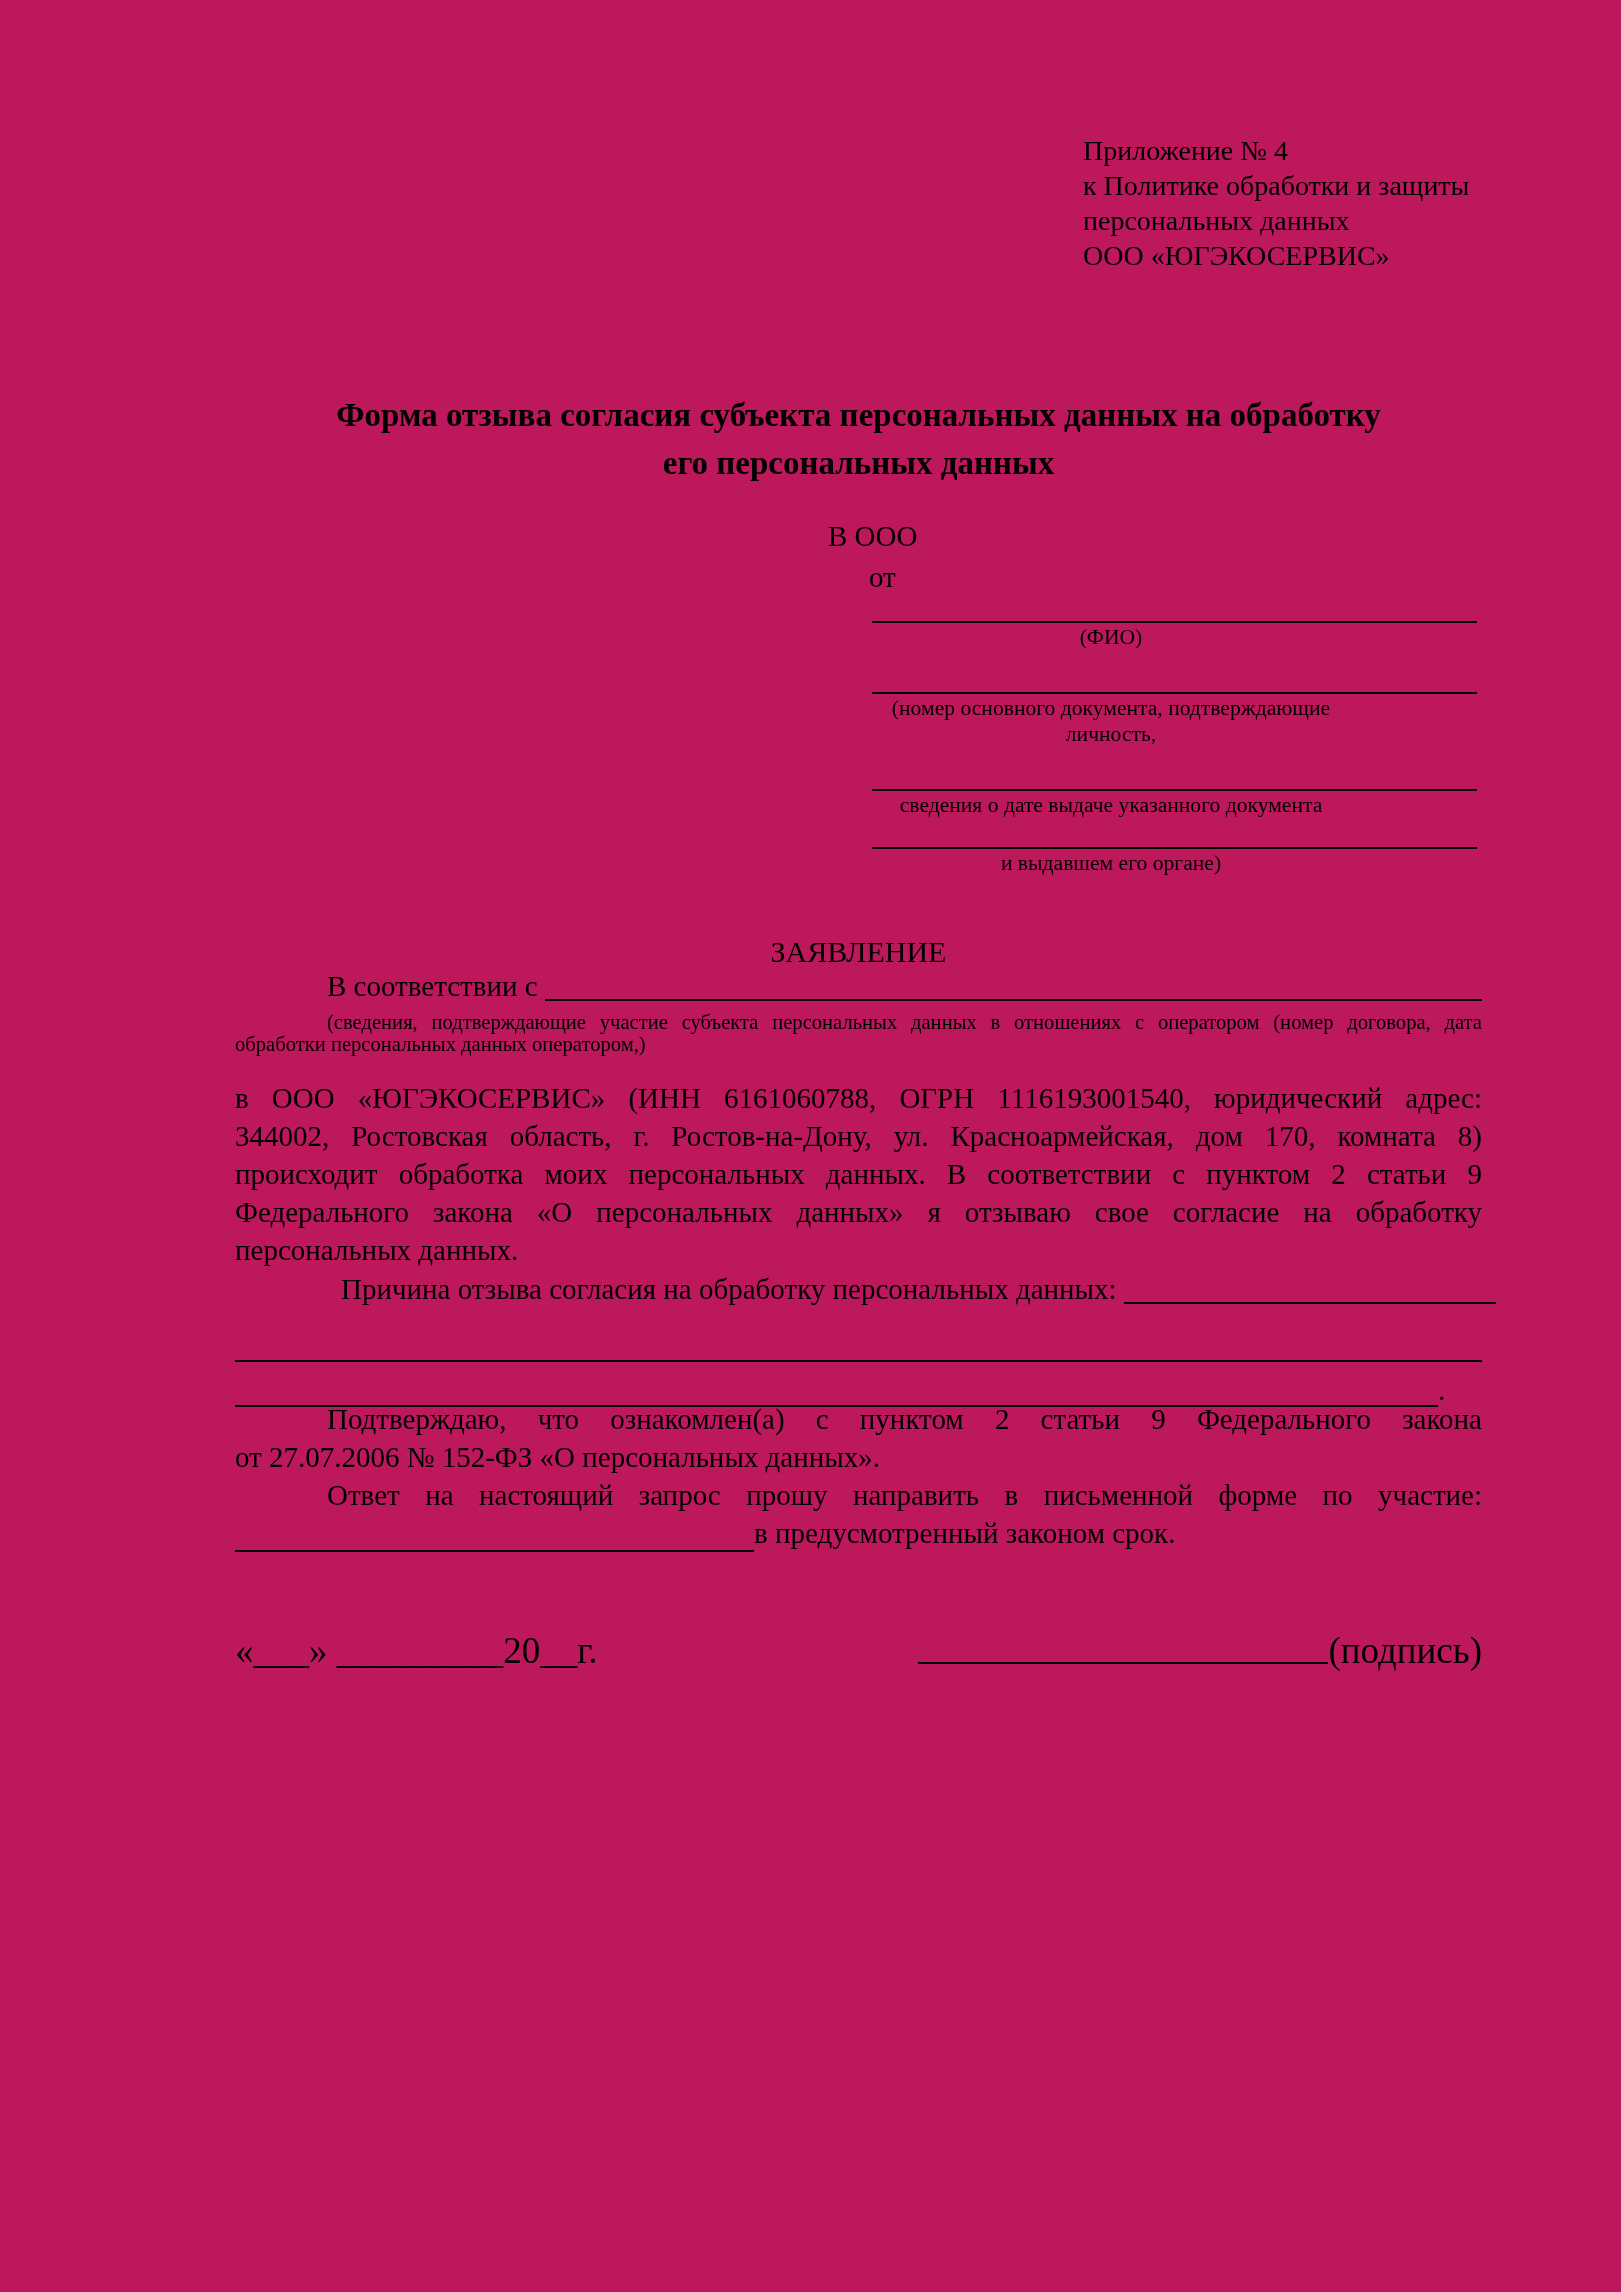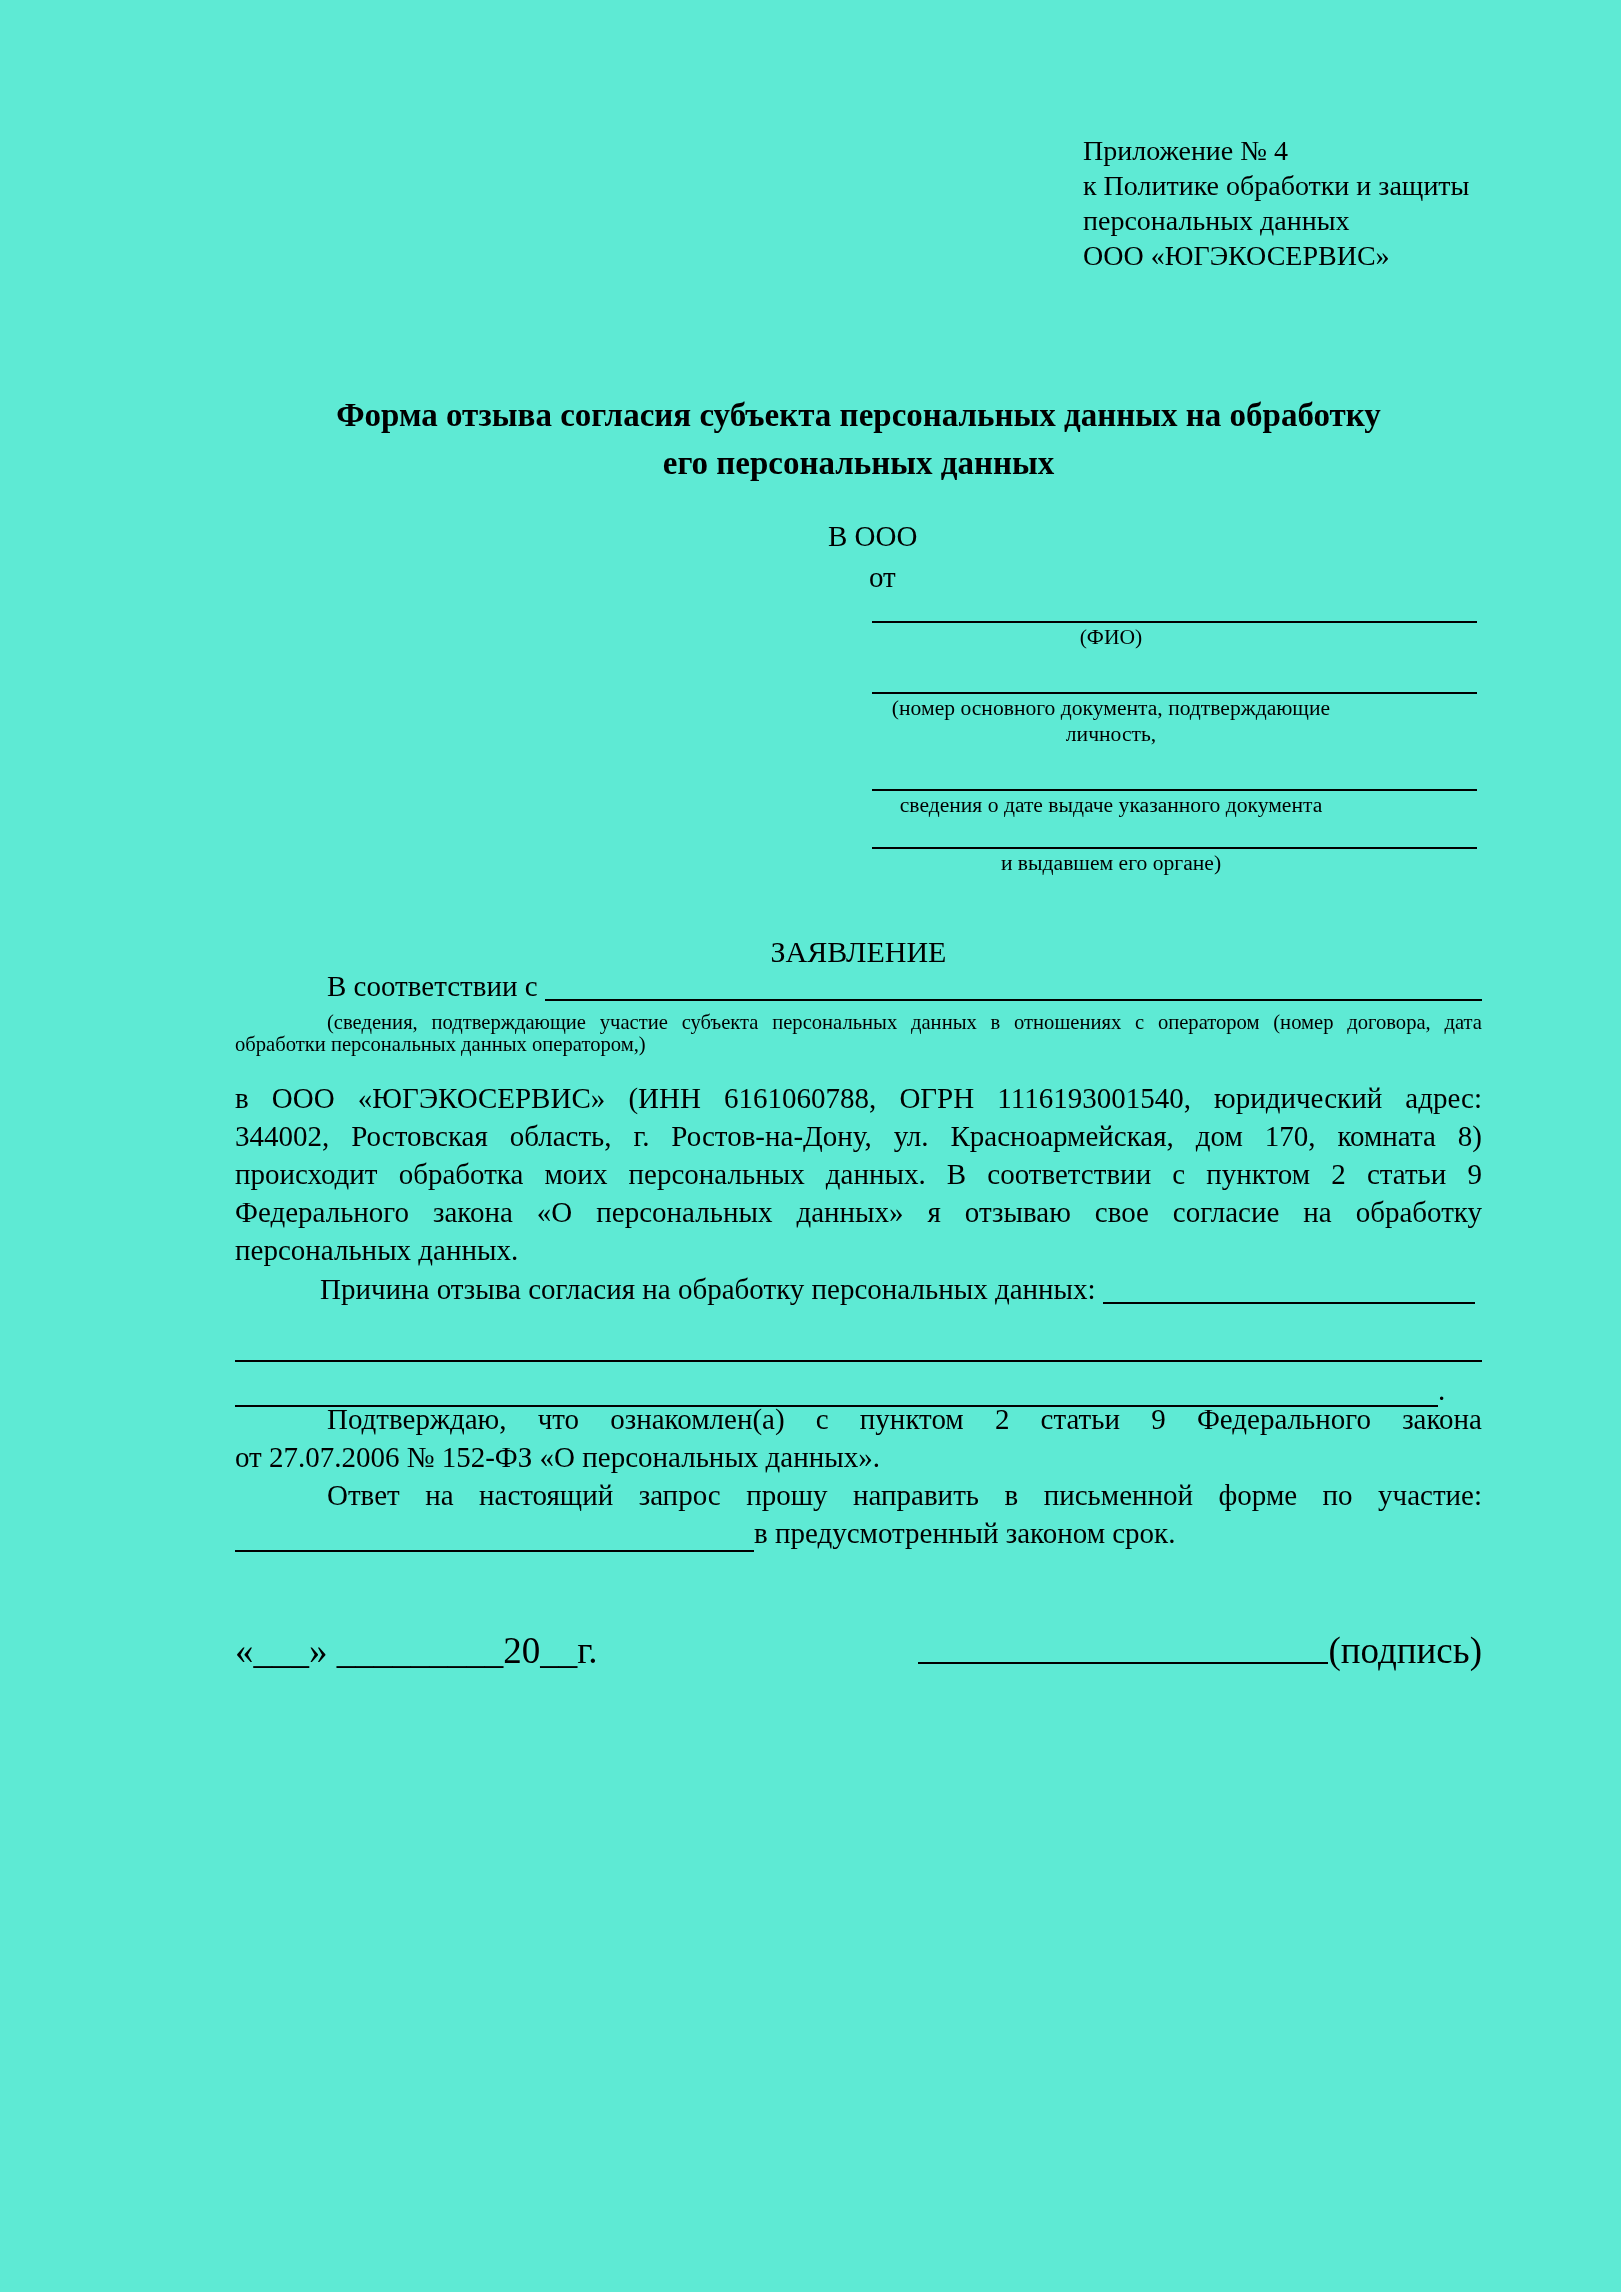--- a/index.html
+++ b/index.html
@@ -1,19 +1,19 @@
 <!DOCTYPE html>
 <html><head>
 <meta charset="utf-8">
 <style>
   html,body{margin:0;padding:0;background:#ffffff;}
   .page{
     position:relative;
     width:1621px;height:2293px;
-    background:#5eead4;color:#000000;
+    background:#be185d;color:#000000;
     font-family:"Liberation Serif","DejaVu Serif",serif;
     overflow:hidden;
   }
   
   .appendix{position:absolute;left:1083px;top:133px;font-size:28px;line-height:35px;}
   
   .title{position:absolute;left:235px;top:391px;width:1247px;text-align:center;
          font-weight:bold;font-size:33px;line-height:48px;}
   
   .addressee{position:absolute;left:828px;top:518px;width:649px;font-size:29px;line-height:37px;}
@@ -25,21 +25,21 @@
   .fcap{font-size:21.6px;line-height:26.5px;text-align:center;padding-right:127px;margin-top:1px;}
   
   .stmt{position:absolute;left:235px;top:933px;width:1247px;text-align:center;font-size:30px;line-height:37px;}
   .accord{position:absolute;left:235px;top:968px;width:1247px;display:flex;font-size:29px;line-height:37px;}
   .accord-label{padding-left:92px;white-space:pre;}
   .fillrule{flex:1;border-bottom:2.9px solid #000;margin-bottom:3.9px;margin-left:7.8px;}
   .smallprint{position:absolute;left:235px;top:1011px;width:1247px;font-size:20.6px;line-height:22px;}
   .sp-ind{text-indent:92px;}
   .fj{text-align:justify;text-align-last:justify;}
   .mainpara{position:absolute;left:235px;top:1079px;width:1247px;font-size:29px;line-height:38px;}
-  .reason{position:absolute;left:228px;top:1271px;width:1247px;display:flex;font-size:29px;line-height:37px;}
+  .reason{position:absolute;left:249px;top:1271px;width:1247px;display:flex;font-size:29px;line-height:37px;}
   .reason-label{padding-left:92px;white-space:pre;}
   .blank1{position:absolute;left:235px;top:1360px;width:1247px;height:0;border-top:2.9px solid #000;}
   .blank2row{position:absolute;left:235px;top:1374px;width:1247px;font-size:29px;display:flex;align-items:flex-end;}
   .blank2{width:1203px;height:22.5px;border-bottom:2.9px solid #000;}
   .confirm{position:absolute;left:235px;top:1400px;width:1247px;font-size:29px;line-height:38px;}
   .ind{text-indent:92px;}
   .reply{position:absolute;left:235px;top:1476px;width:1247px;font-size:29px;line-height:38px;}
   .replyline2{display:flex;align-items:flex-end;height:38px;}
   .addrrule{width:519px;height:35px;border-bottom:2.9px solid #000;flex:none;}
   .sigrow{position:absolute;left:235px;top:1631px;width:1247px;display:flex;

